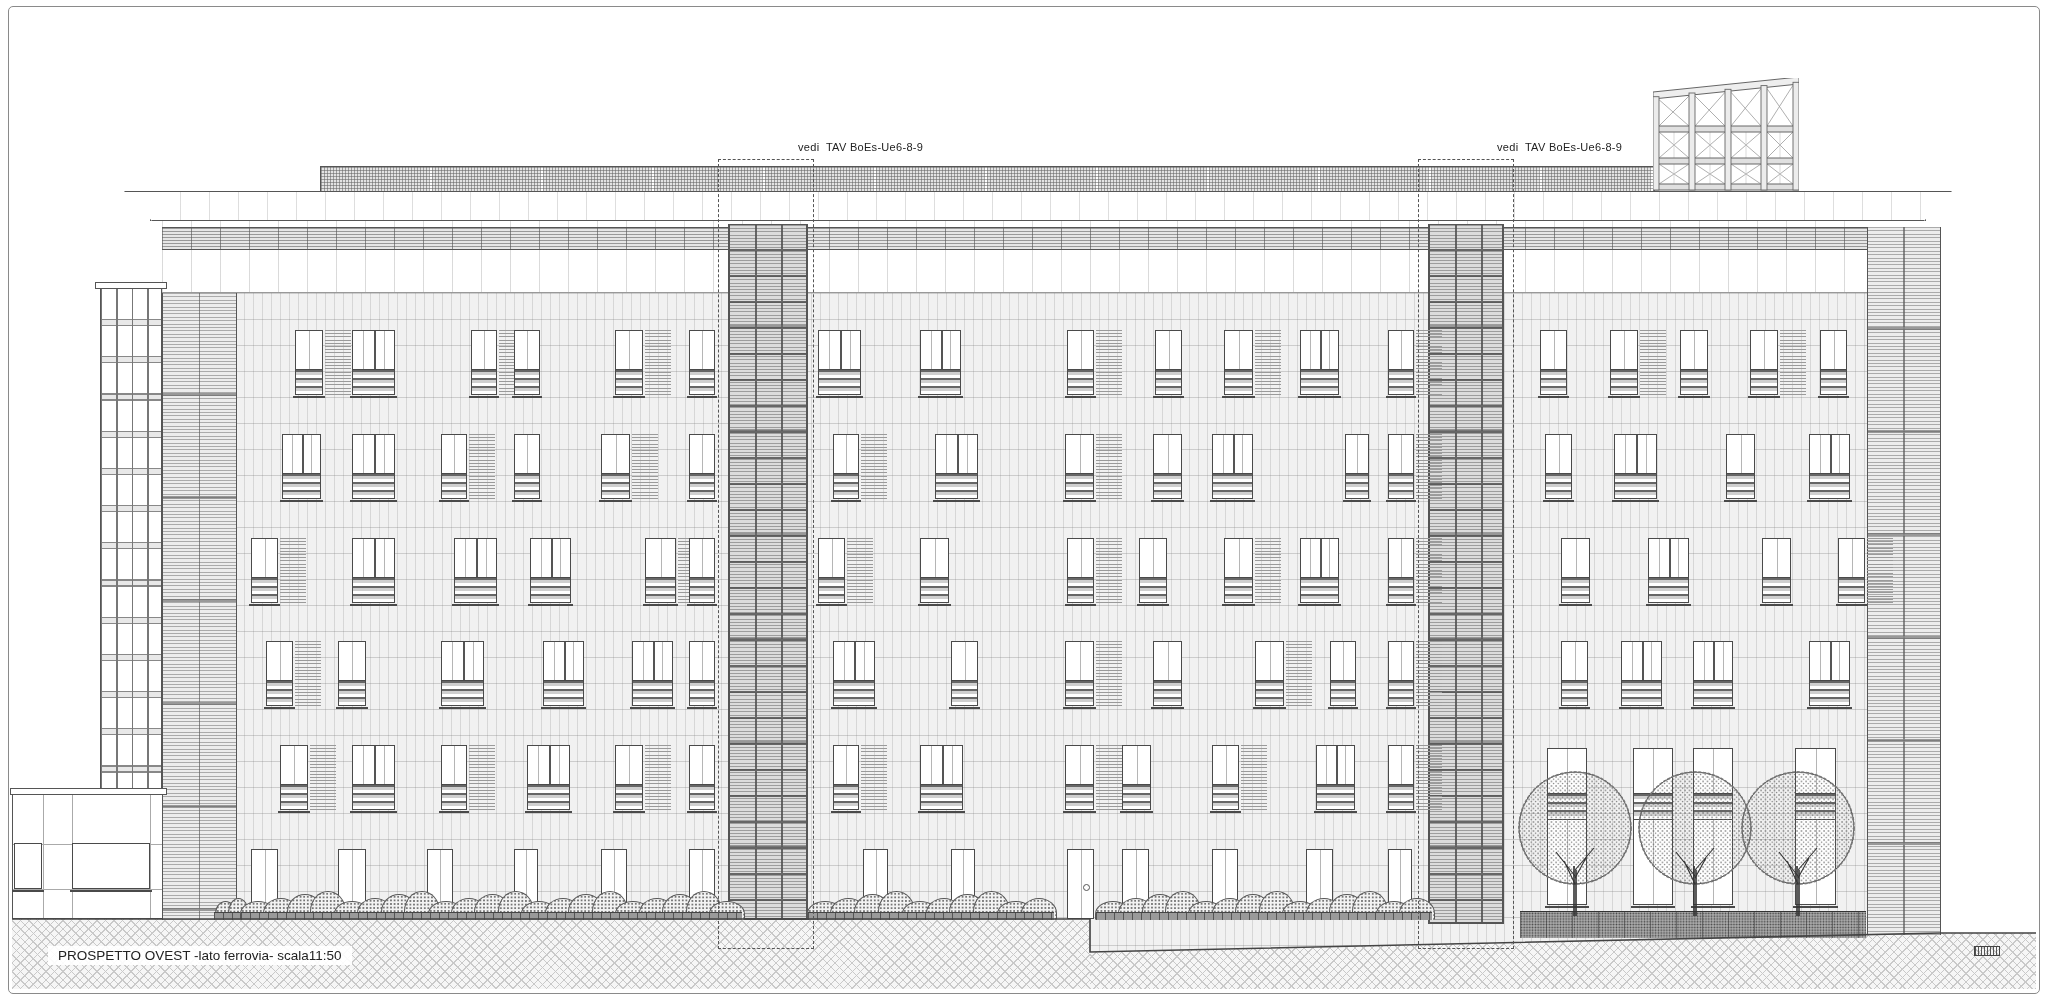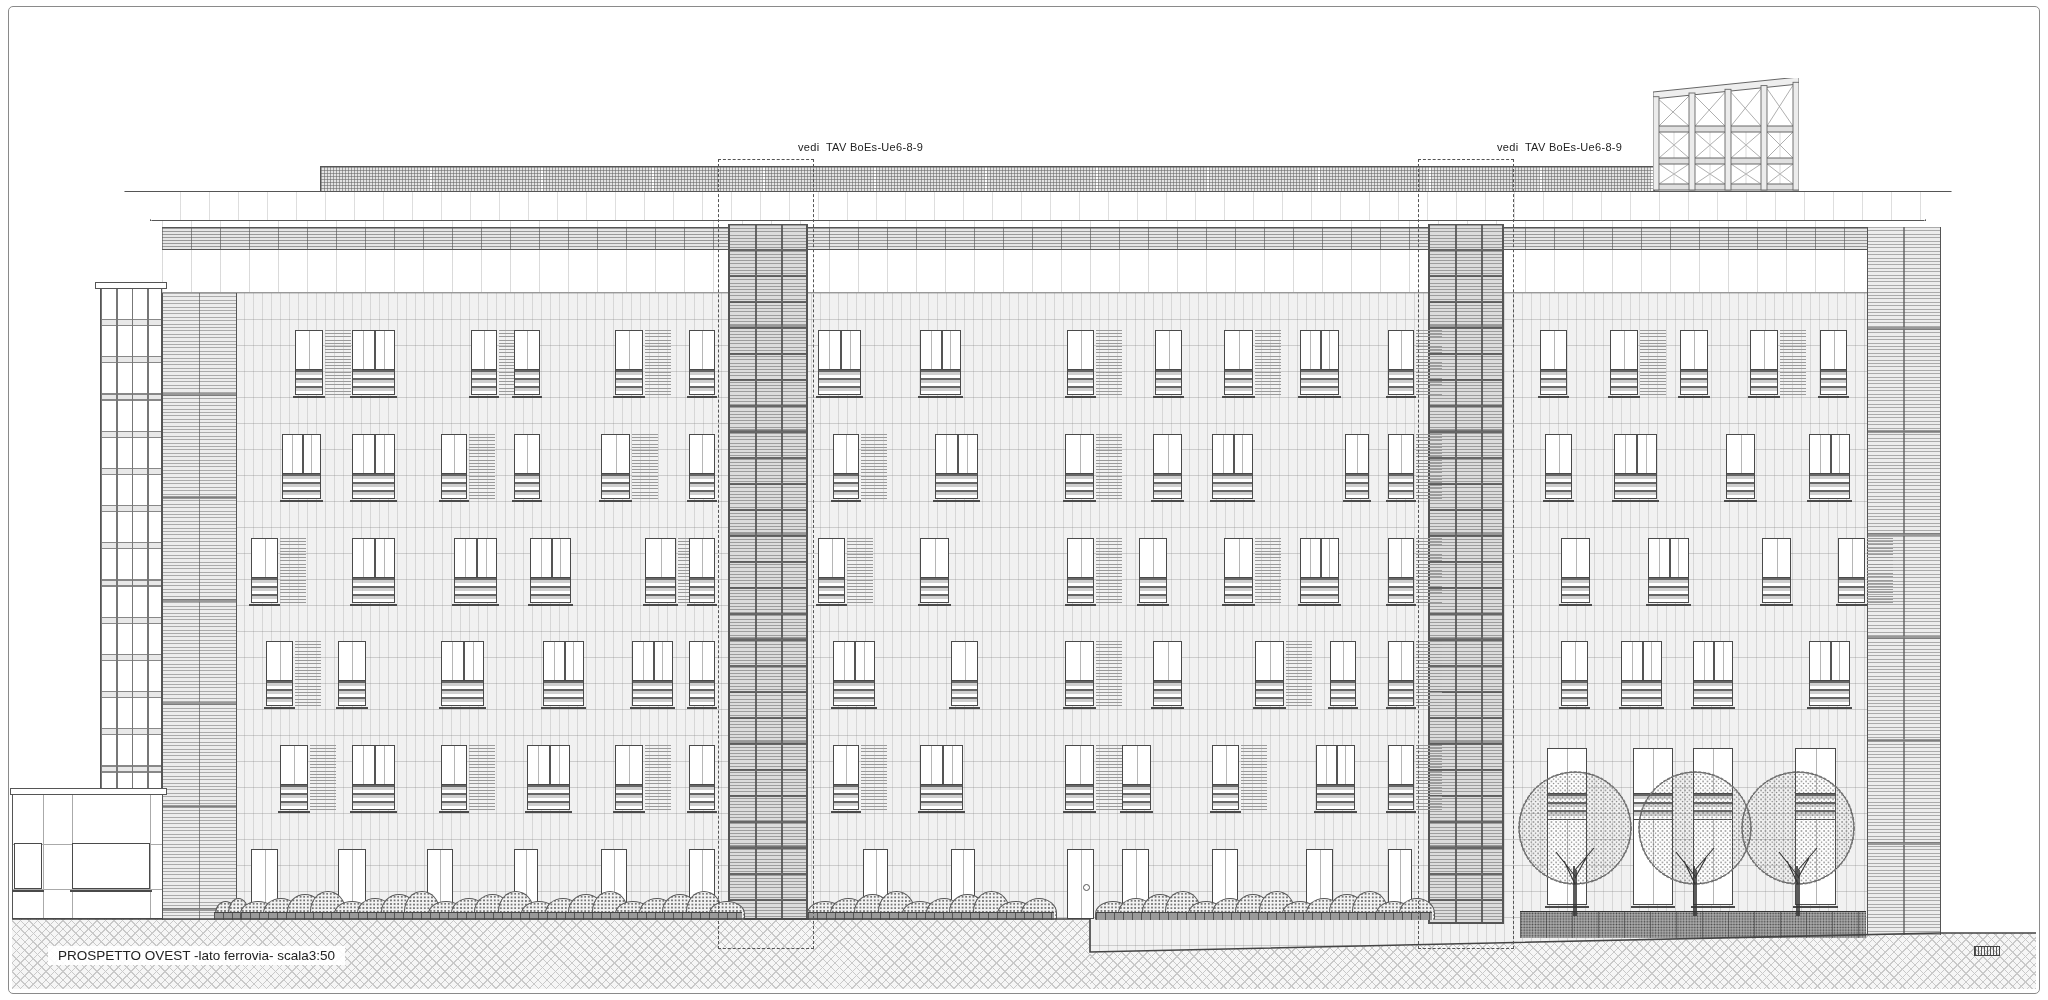--- a/index.html
+++ b/index.html
@@ -129,21 +129,21 @@
 
   <div id="annexcap" class="abs"></div>
   <div id="annex" class="abs"></div>
   <div id="lowroof" class="abs"></div>
   <div id="lowbld" class="abs"></div>
 
   <div id="hedge" class="abs"></div>
 
   <div class="ref-label" style="left:798px">vedi  TAV BoEs-Ue6-8-9</div>
   <div class="ref-label" style="left:1497px">vedi  TAV BoEs-Ue6-8-9</div>
-  <div id="title">PROSPETTO OVEST -lato ferrovia- scala3:50</div>
+  <div id="title">PROSPETTO OVEST -lato ferrovia- scala11:50</div>
   <div id="marker" class="abs"></div>
   <div id="frame"></div>
 <div class="abs tower" style="left: 728px; top: 224px; width: 80px; height: 696px;"></div>
     <div class="abs tower" style="left: 1428px; top: 224px; width: 76px; height: 700px;"></div>
     <div class="win" style="left: 295px; top: 330px; width: 28px; height: 65px;">
       <div class="mull" style="left:50%;height:41px"></div>
       <div class="louv"></div>
     </div>
     <div class="sidepanel" style="left: 325px; top: 330px; width: 26px; height: 65px;"></div>
     <div class="win" style="left: 352px; top: 330px; width: 43px; height: 65px;">

